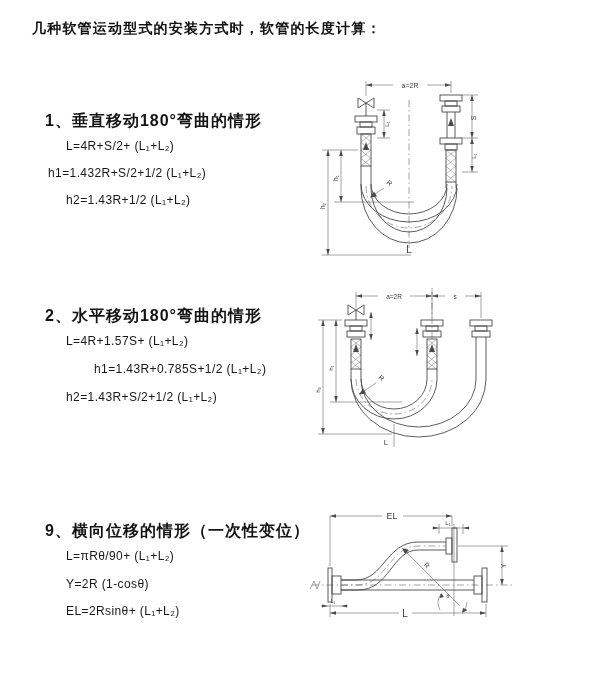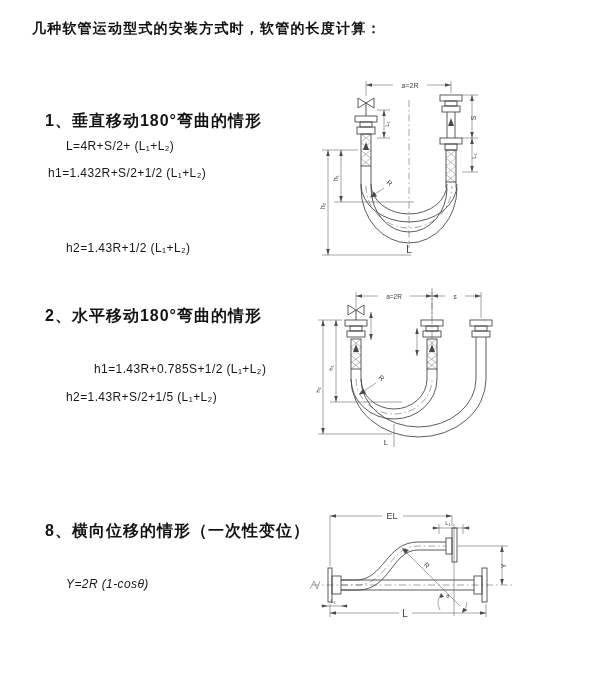--- a/index.html
+++ b/index.html
@@ -19,28 +19,31 @@
 </head>
 <body>
 
 <div class="page">
 
   <div class="abs title" style="left:32px;top:20px;">几种软管运动型式的安装方式时，软管的长度计算：</div>
 
   <div class="abs heading" style="left:45px;top:111px;">1、垂直移动180°弯曲的情形</div>
   <div class="abs formula" style="left:66px;top:139px;">L=4R+S/2+ (L₁+L₂)</div>
   <div class="abs formula" style="left:48px;top:166px;">h1=1.432R+S/2+1/2 (L₁+L₂)</div>
-  <div class="abs formula" style="left:66px;top:193px;margin-top:48px;">h2=1.43R+1/2 (L₁+L₂)</div>
+  <div class="abs formula" style="left:66px;top:193px;">h2=1.43R+1/2 (L₁+L₂)</div>
 
   <div class="abs heading" style="left:45px;top:306px;">2、水平移动180°弯曲的情形</div>
+  <div class="abs formula" style="left:66px;top:334px;">L=4R+1.57S+ (L₁+L₂)</div>
   <div class="abs formula" style="left:66px;top:362px;margin-left:28px;">h1=1.43R+0.785S+1/2 (L₁+L₂)</div>
-  <div class="abs formula" style="left:66px;top:390px;">h2=1.43R+S/2+1/5 (L₁+L₂)</div>
-
-  <div class="abs heading" style="left:45px;top:521px;">8、横向位移的情形（一次性变位）</div>
-  <div class="abs formula" style="left:66px;top:577px;font-style:italic;">Y=2R (1-cosθ)</div>
+  <div class="abs formula" style="left:66px;top:390px;">h2=1.43R+S/2+1/2 (L₁+L₂)</div>
+
+  <div class="abs heading" style="left:45px;top:521px;">9、横向位移的情形（一次性变位）</div>
+  <div class="abs formula" style="left:66px;top:549px;">L=πRθ/90+ (L₁+L₂)</div>
+  <div class="abs formula" style="left:66px;top:577px;">Y=2R (1-cosθ)</div>
+  <div class="abs formula" style="left:66px;top:604px;">EL=2Rsinθ+ (L₁+L₂)</div>
 
   <svg class="abs" style="left:314px;top:76px;" width="215" height="182" viewBox="0 0 215 182">
 
     <line class="tn dash" x1="95" y1="24" x2="95" y2="172"></line>
 
     <g>
       <line class="tn" x1="52" y1="5" x2="52" y2="20"></line>
       <line class="tn" x1="137" y1="5" x2="137" y2="17"></line>
       <line class="tn" x1="52" y1="9" x2="79" y2="9"></line>
       <line class="tn" x1="113" y1="9" x2="137" y2="9"></line>

